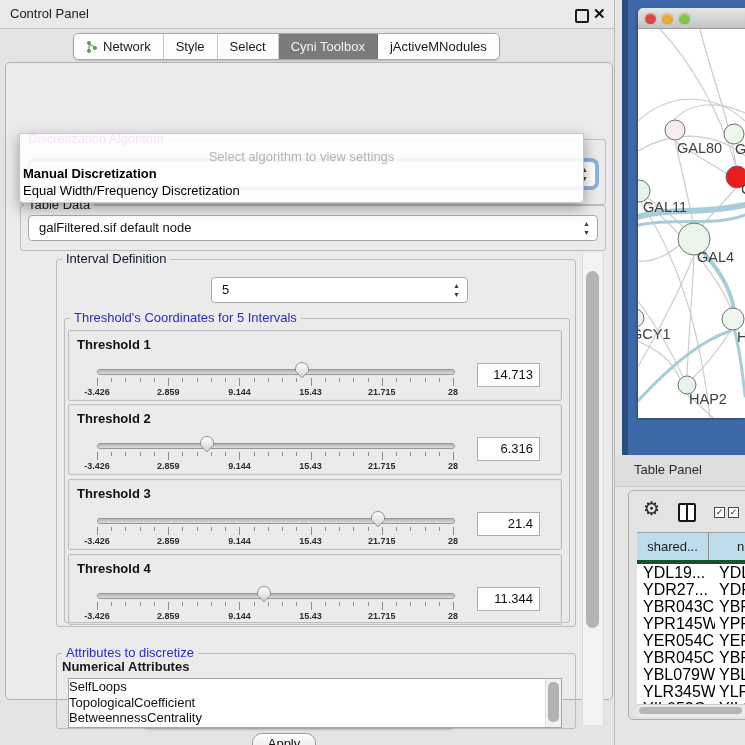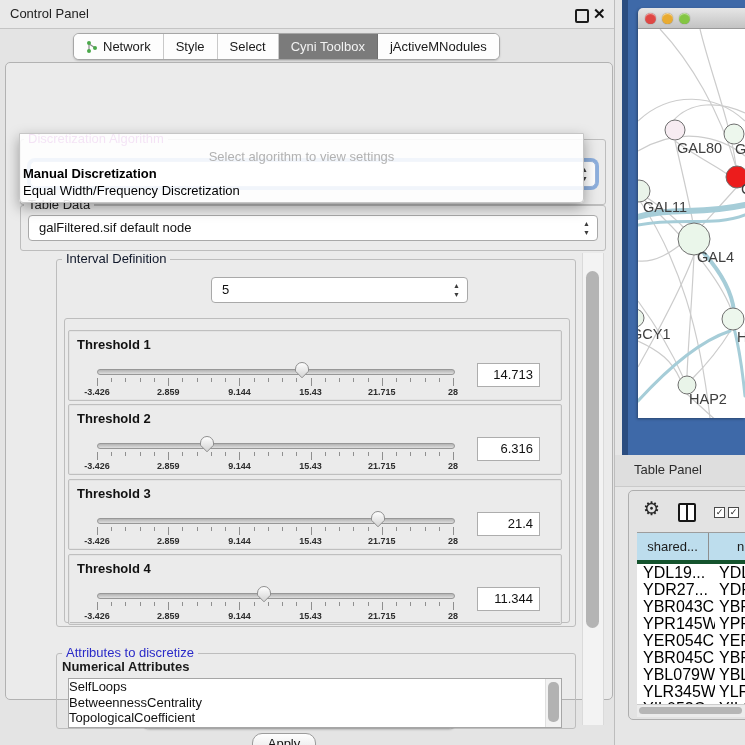--- a/index.html
+++ b/index.html
@@ -205,20 +205,21 @@
       <div class="group iv-group"></div>
       <span class="group-label iv-label t-green" style="color: #0f172a;">Interval Definition</span>
       <div class="combo noi-combo">
         <span class="cval">5</span>
         <span class="steppers">
             <span>▲</span>
             <span>▼</span>
           </span>
       </div>
       <div class="group thr-group"></div>
+      <span class="group-label thr-label t-blue" style="color: rgb(42, 42, 200);">Threshold's Coordinates for 5 Intervals</span>
       <div id="thrPanels">
           <div class="thr-panel" style="top: 267px;">
             <span class="thr-title">Threshold 1</span>
             <div class="sl-track"></div>
             <div class="sl-thumb" style="left: 225.482px;"><svg width="16" height="18" viewBox="0 0 16 18">
                 <path d="M1.5,8 A6.5,6.5 0 0 1 14.5,8 V10.2 L8,16.8 L1.5,10.2 Z" fill="url(#thGrad)" stroke="#8f8f8f"></path>
               </svg></div>
             <div class="ticks">
               <div class="tick major" style="left: 0px;"></div>
               <div class="tick minor" style="left: 14.24px;"></div>
@@ -390,22 +391,22 @@
             <div class="thr-value">11.344</div>
           </div>
         </div>
 
       <div class="group at-group"></div>
       <span class="group-label at-label t-blue" style="color: rgb(42, 42, 200);">Attributes to discretize</span>
       <span class="at-sub">Numerical Attributes</span>
       <div class="at-list">
         <div id="attrItems">
             <div class="list-item">SelfLoops</div>
+            <div class="list-item">TopologicalCoefficient</div>
             <div class="list-item">BetweennessCentrality</div>
-            <div class="list-item">TopologicalCoefficient</div>
           </div>
         <div class="list-scroll">
             <div class="lthumb"></div>
           </div>
       </div>
 
       <div class="vscroll">
         <div class="vthumb"></div>
       </div>
 

